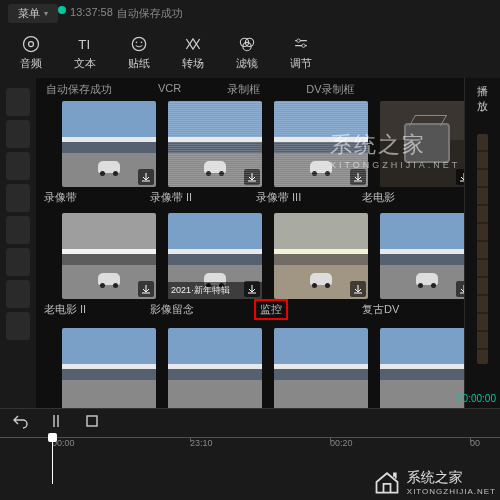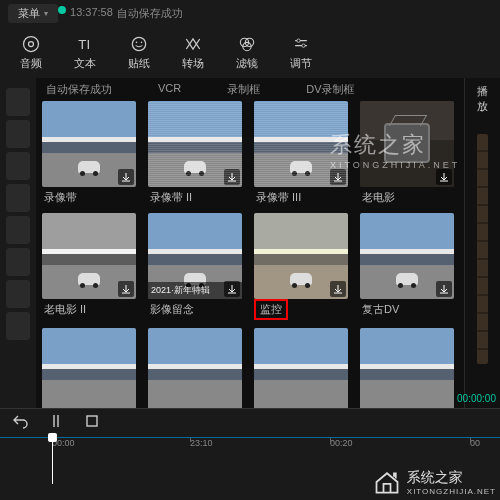--- a/index.html
+++ b/index.html
@@ -50,20 +50,21 @@
 .grid-wrap { flex: 1; padding: 4px 6px; overflow: hidden; }
 .cat-row { display: flex; gap: 46px; padding: 0 4px 4px; font-size: 11px; color: #999; }
 .grid { display: grid; grid-template-columns: repeat(4, 1fr); gap: 8px 8px; }
 .cell { width: 94px; }
 .thumb {
   width: 94px; height: 86px;
   background: #2a2a2a;
   border-radius: 2px;
   position: relative;
   overflow: hidden;
+  margin-left: 20px;
 }
 .thumb .dl {
   position: absolute; right: 2px; bottom: 2px;
   width: 16px; height: 16px;
   background: rgba(0,0,0,.6);
   border-radius: 2px;
   display: flex; align-items: center; justify-content: center;
 }
 .thumb .dl svg { width: 10px; height: 10px; }
 .scene {

